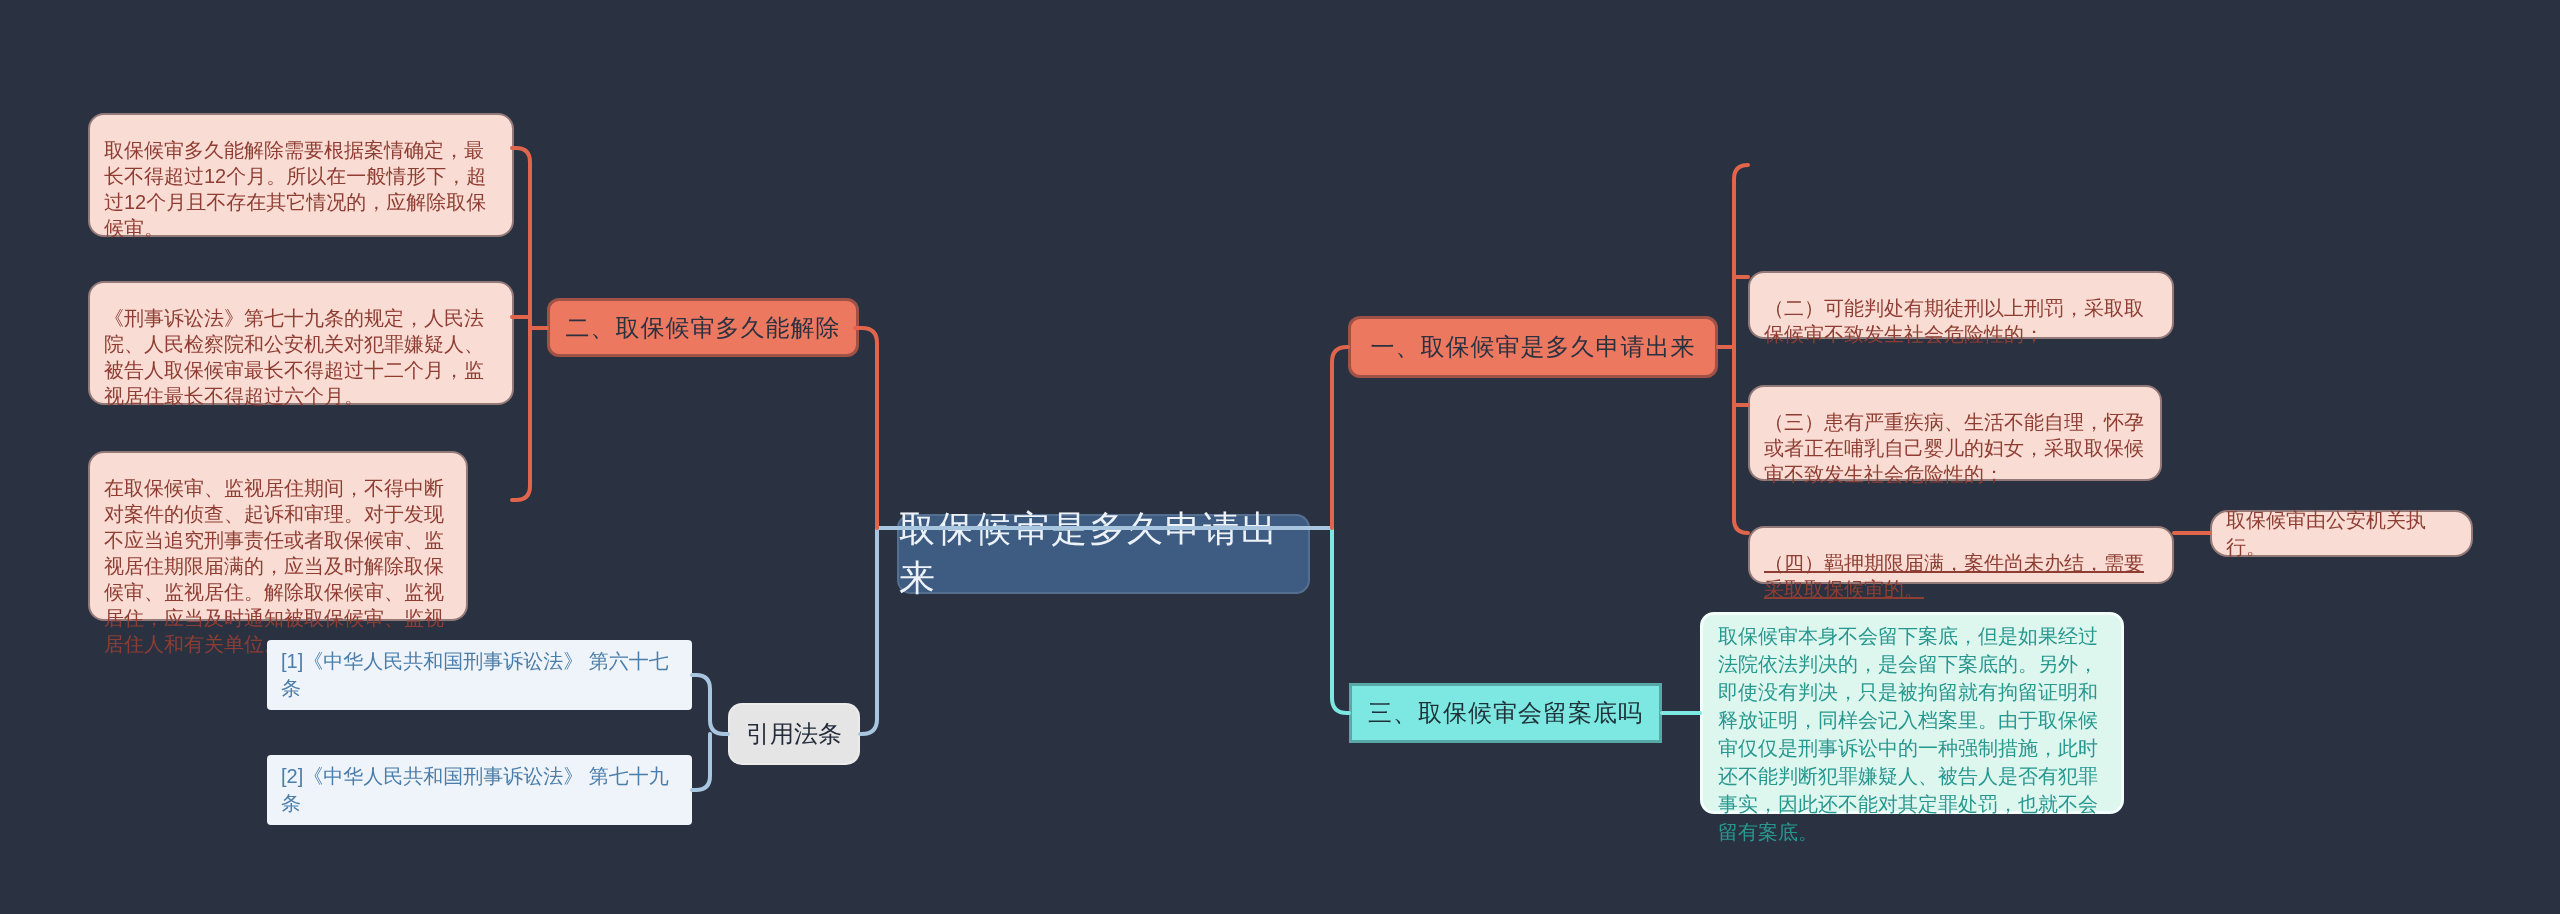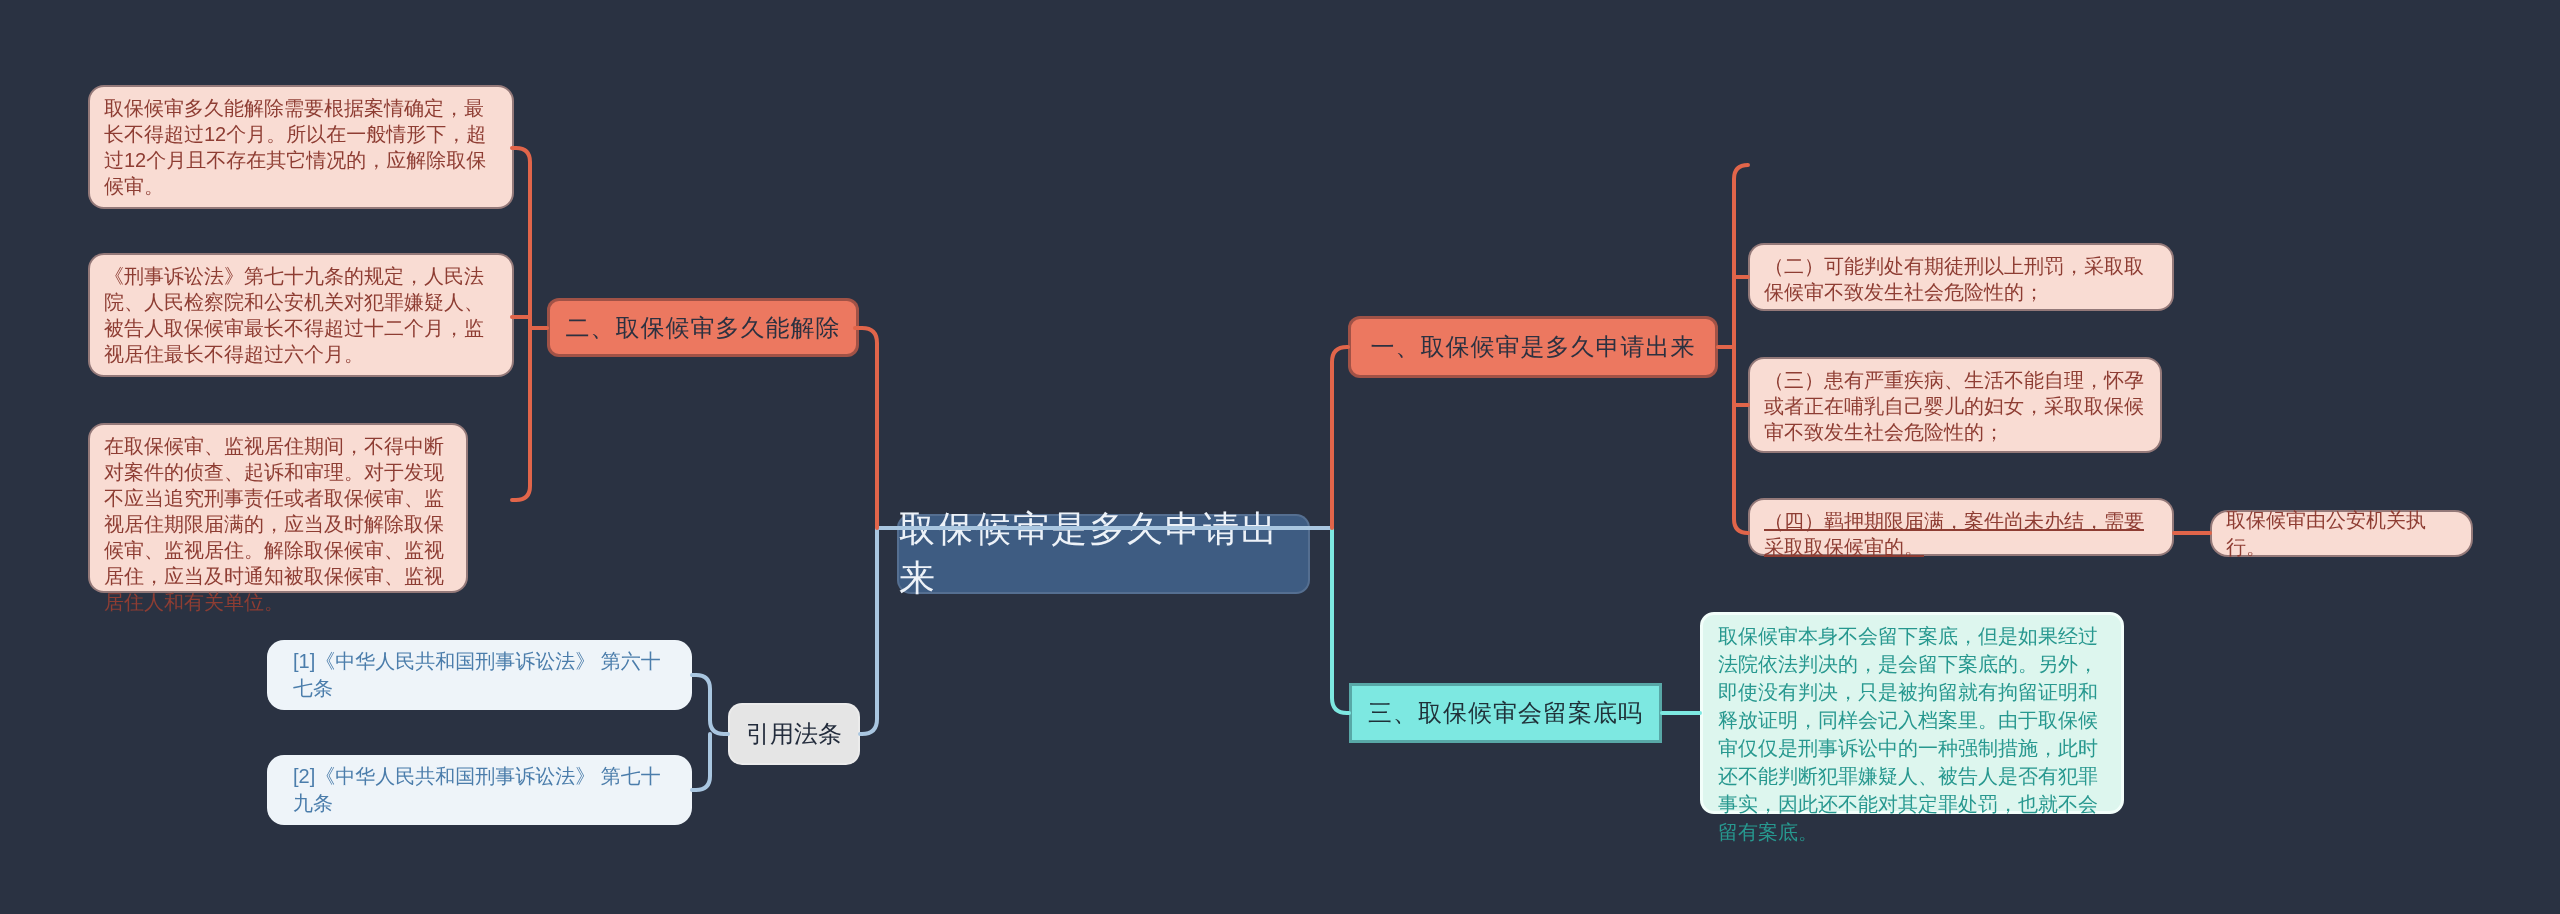--- a/index.html
+++ b/index.html
@@ -15,21 +15,22 @@
   }
   .abs{position:absolute;box-sizing:border-box;}
   
   .pink-box{
     background:#f9dcd3;
     color:#8e3d33;
     border:2px solid rgba(66,40,48,.55);
     border-radius:16px;
     font-size:20px;
     line-height:26px;
-    padding:8px 14px;
+    padding:22px 14px;
+    margin-top:28px;
   }
   
   .salmon-node{
     background:#ec7860;
     color:#2c3140;
     border:3px solid rgba(70,35,40,.45);
     border-radius:12px;
     font-size:24px;
     font-weight:500;
     display:flex;align-items:center;justify-content:center;
@@ -52,24 +53,24 @@
     color:#232c3c;
     border:2px solid rgba(255,255,255,.25);
     border-radius:14px;
     font-size:24px;
     font-weight:500;
     display:flex;align-items:center;justify-content:center;
   }
   .ref-box{
     background:#eef4f9;
     color:#4b7dab;
-    border-radius:17px;
+    border-radius:4px;
     font-size:20px;
     line-height:27px;
-    padding:8px 26px;
+    padding:8px 14px;
   }
   
   .cyan-node{
     background:#7de8e1;
     color:#1f3038;
     border:3px solid rgba(20,50,60,.35);
     border-radius:0;
     font-size:24px;
     font-weight:500;
     display:flex;align-items:center;justify-content:center;

